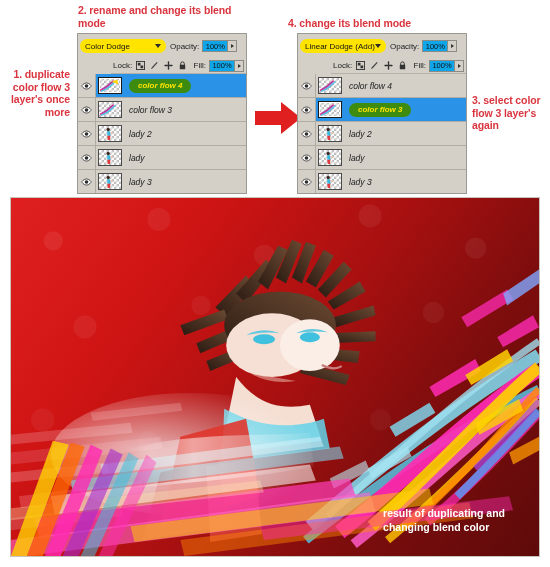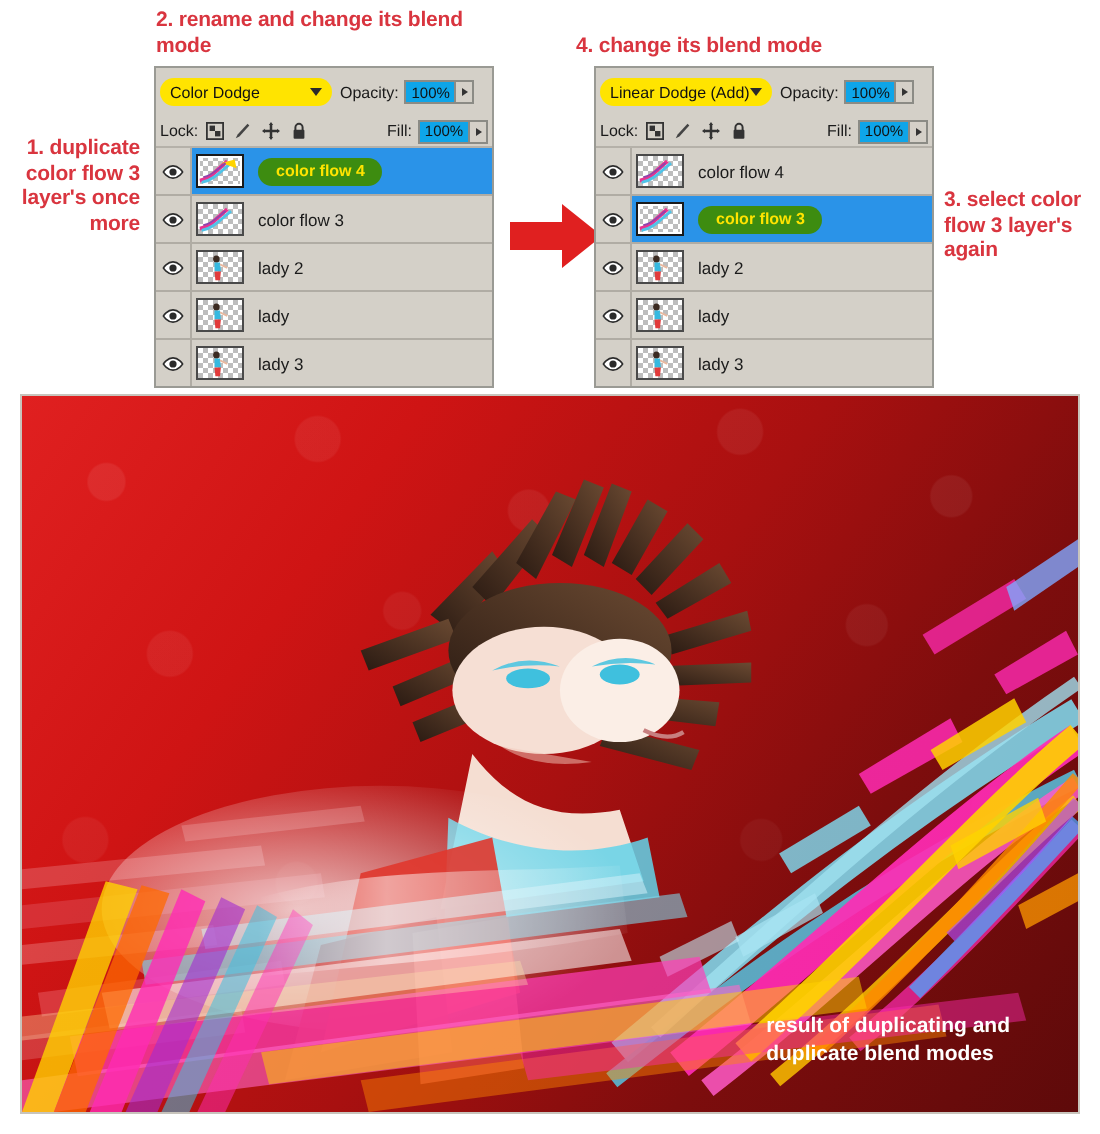--- a/index.html
+++ b/index.html
@@ -98,29 +98,30 @@
     border-left:3px solid #333;
   }
 
   .panel-lockrow{
     height:16px;
     display:flex;
     align-items:center;
     padding:0 2px;
     box-sizing:border-box;
     border-bottom:1px solid #b5b1a9;
+    margin-left:33px;
   }
   .lock-label{ font-size:8px; margin-right:4px; }
   .lock-icons{ display:flex; align-items:center; gap:5px; }
   .lk{ width:9px;height:9px; display:block; }
   .fill-wrap{ display:flex;align-items:center; margin-left:auto; }
   .fill-wrap .lbl{ margin-right:3px; font-size:8px; }
 
   
-  .layers{ background:#d4d0c8; position:relative; }
+  .layers{ background:#d4d0c8; position:relative;font-style:italic; }
   .layer-row{
     height:23px;
     display:flex;
     align-items:center;
     border-bottom:1px solid #b0aca4;
     background:#d4d0c8;
     position:relative;
   }
   .layer-row.selected{ background:#2a93e8; }
   .eye-cell{
@@ -638,15 +639,15 @@
       <path d="M70 360 L118 256 L128 262 L84 360 Z" fill="#3fc0de" opacity=".55"></path>
       <path d="M88 360 L136 258 L146 266 L102 360 Z" fill="#ff2bb4" opacity=".5"></path>
     </g>
 
     <path d="M120 252 C180 236 240 240 300 236 L304 270 C240 282 176 286 118 292 Z" fill="url(#gBody)" opacity=".55"></path>
   </svg>
 
 
   <div class="caption">
     <div>result of duplicating and</div>
-    <div>duplicate blend modes</div>
+    <div>changing blend color</div>
   </div>
 </div>
 
 </body></html>

